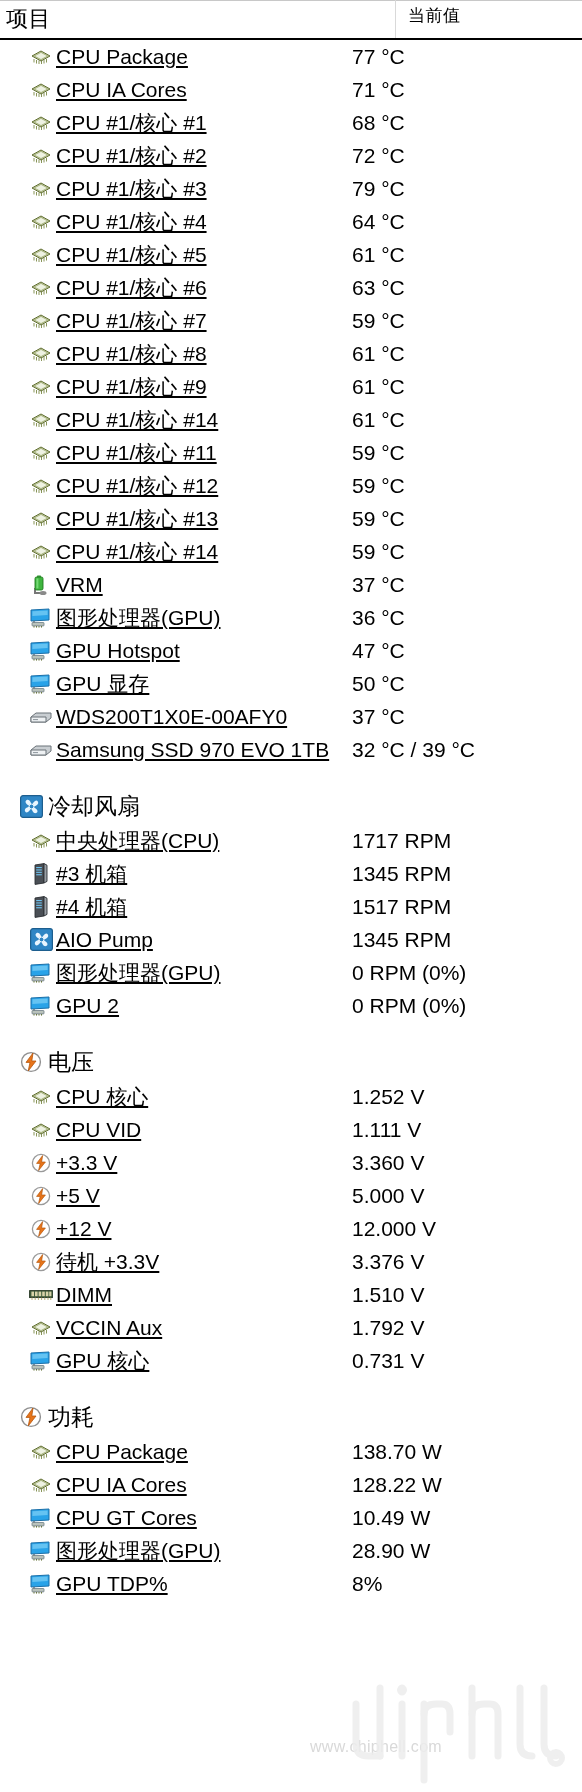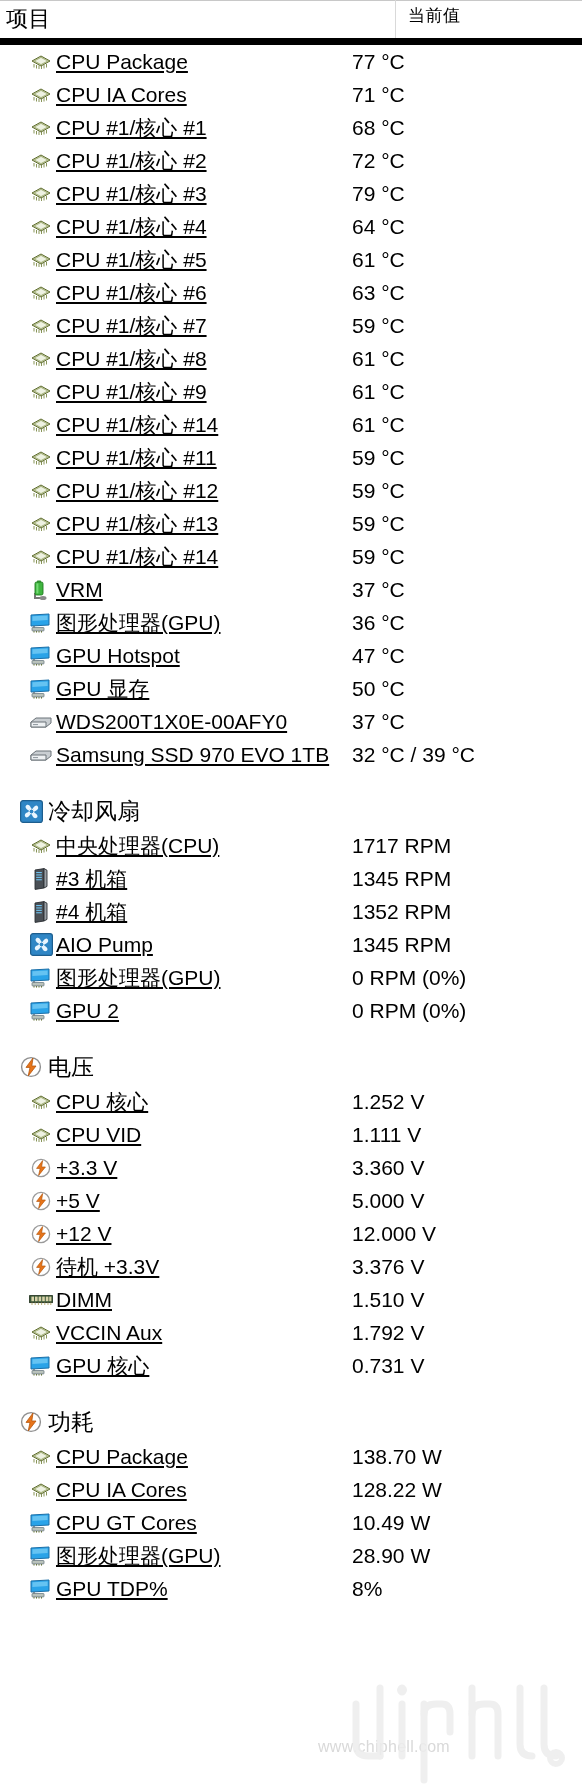--- a/index.html
+++ b/index.html
@@ -14,21 +14,21 @@
     position: relative;
   }
   .top-rule {
     position: absolute; left: 0; top: 0;
     width: 582px; height: 1px;
     background: #c8c8c8;
   }
   .header {
     position: relative;
     height: 38px;
-    border-bottom: 7px solid #000000;
+    border-bottom: 2px solid #000000;
   }
   .header .col-sep {
     position: absolute;
     left: 395px; top: 0; bottom: 0;
     width: 1px;
     background: #d9d9d9;
   }
   .header .h-item {
     position: absolute;
     left: 6px; top: 4px;
@@ -100,21 +100,21 @@
     position: absolute;
     right: 4px;
     bottom: 2px;
     width: 240px;
     height: 120px;
     pointer-events: none;
     opacity: 0.85;
   }
   .wm-text {
     position: absolute;
-    left: 318px;
+    left: 310px;
     bottom: 36px;
     font-size: 16px;
     color: #d9d9d9;
     text-shadow: 0 1px 0 #ffffff;
     letter-spacing: 0.3px;
     font-family: "Liberation Sans", sans-serif;
   }
 </style>
 </head>
 <body>
@@ -562,21 +562,21 @@
           <path d="M11 0.6 L14 2.2 L14 18.4 L11 20 Z" fill="#9aa0a6" stroke="#2b2f33" stroke-width="0.9"></path>
           <g fill="#6fc3f0">
             <rect x="3.2" y="4" width="5.6" height="1.1"></rect>
             <rect x="3.2" y="6.4" width="5.6" height="1.1"></rect>
             <rect x="3.2" y="8.8" width="5.6" height="1.1"></rect>
             <rect x="3.2" y="11.2" width="5.6" height="1.1"></rect>
           </g>
         </svg>
       </span>
       <span class="label">#4 机箱</span>
-      <span class="value">1352 RPM</span>
+      <span class="value">1517 RPM</span>
     </div>
     <div class="row">
       <span class="icon">
         <svg width="23" height="23" viewBox="0 0 23 23">
           <rect x="0.6" y="0.6" width="21.8" height="21.8" rx="2.5" fill="#2f86c5" stroke="#1d5e8e" stroke-width="1.2"></rect>
           <g fill="#eaf6ff">
             <path d="M11.5 11.5 C11.5 7 9 3.6 6.4 5.2 C4 6.7 6.6 10.2 11.5 11.5 Z"></path>
             <path d="M11.5 11.5 C16 11.5 19.4 9 17.8 6.4 C16.3 4 12.8 6.6 11.5 11.5 Z"></path>
             <path d="M11.5 11.5 C11.5 16 14 19.4 16.6 17.8 C19 16.3 16.4 12.8 11.5 11.5 Z"></path>
             <path d="M11.5 11.5 C7 11.5 3.6 14 5.2 16.6 C6.7 19 10.2 16.4 11.5 11.5 Z"></path>

